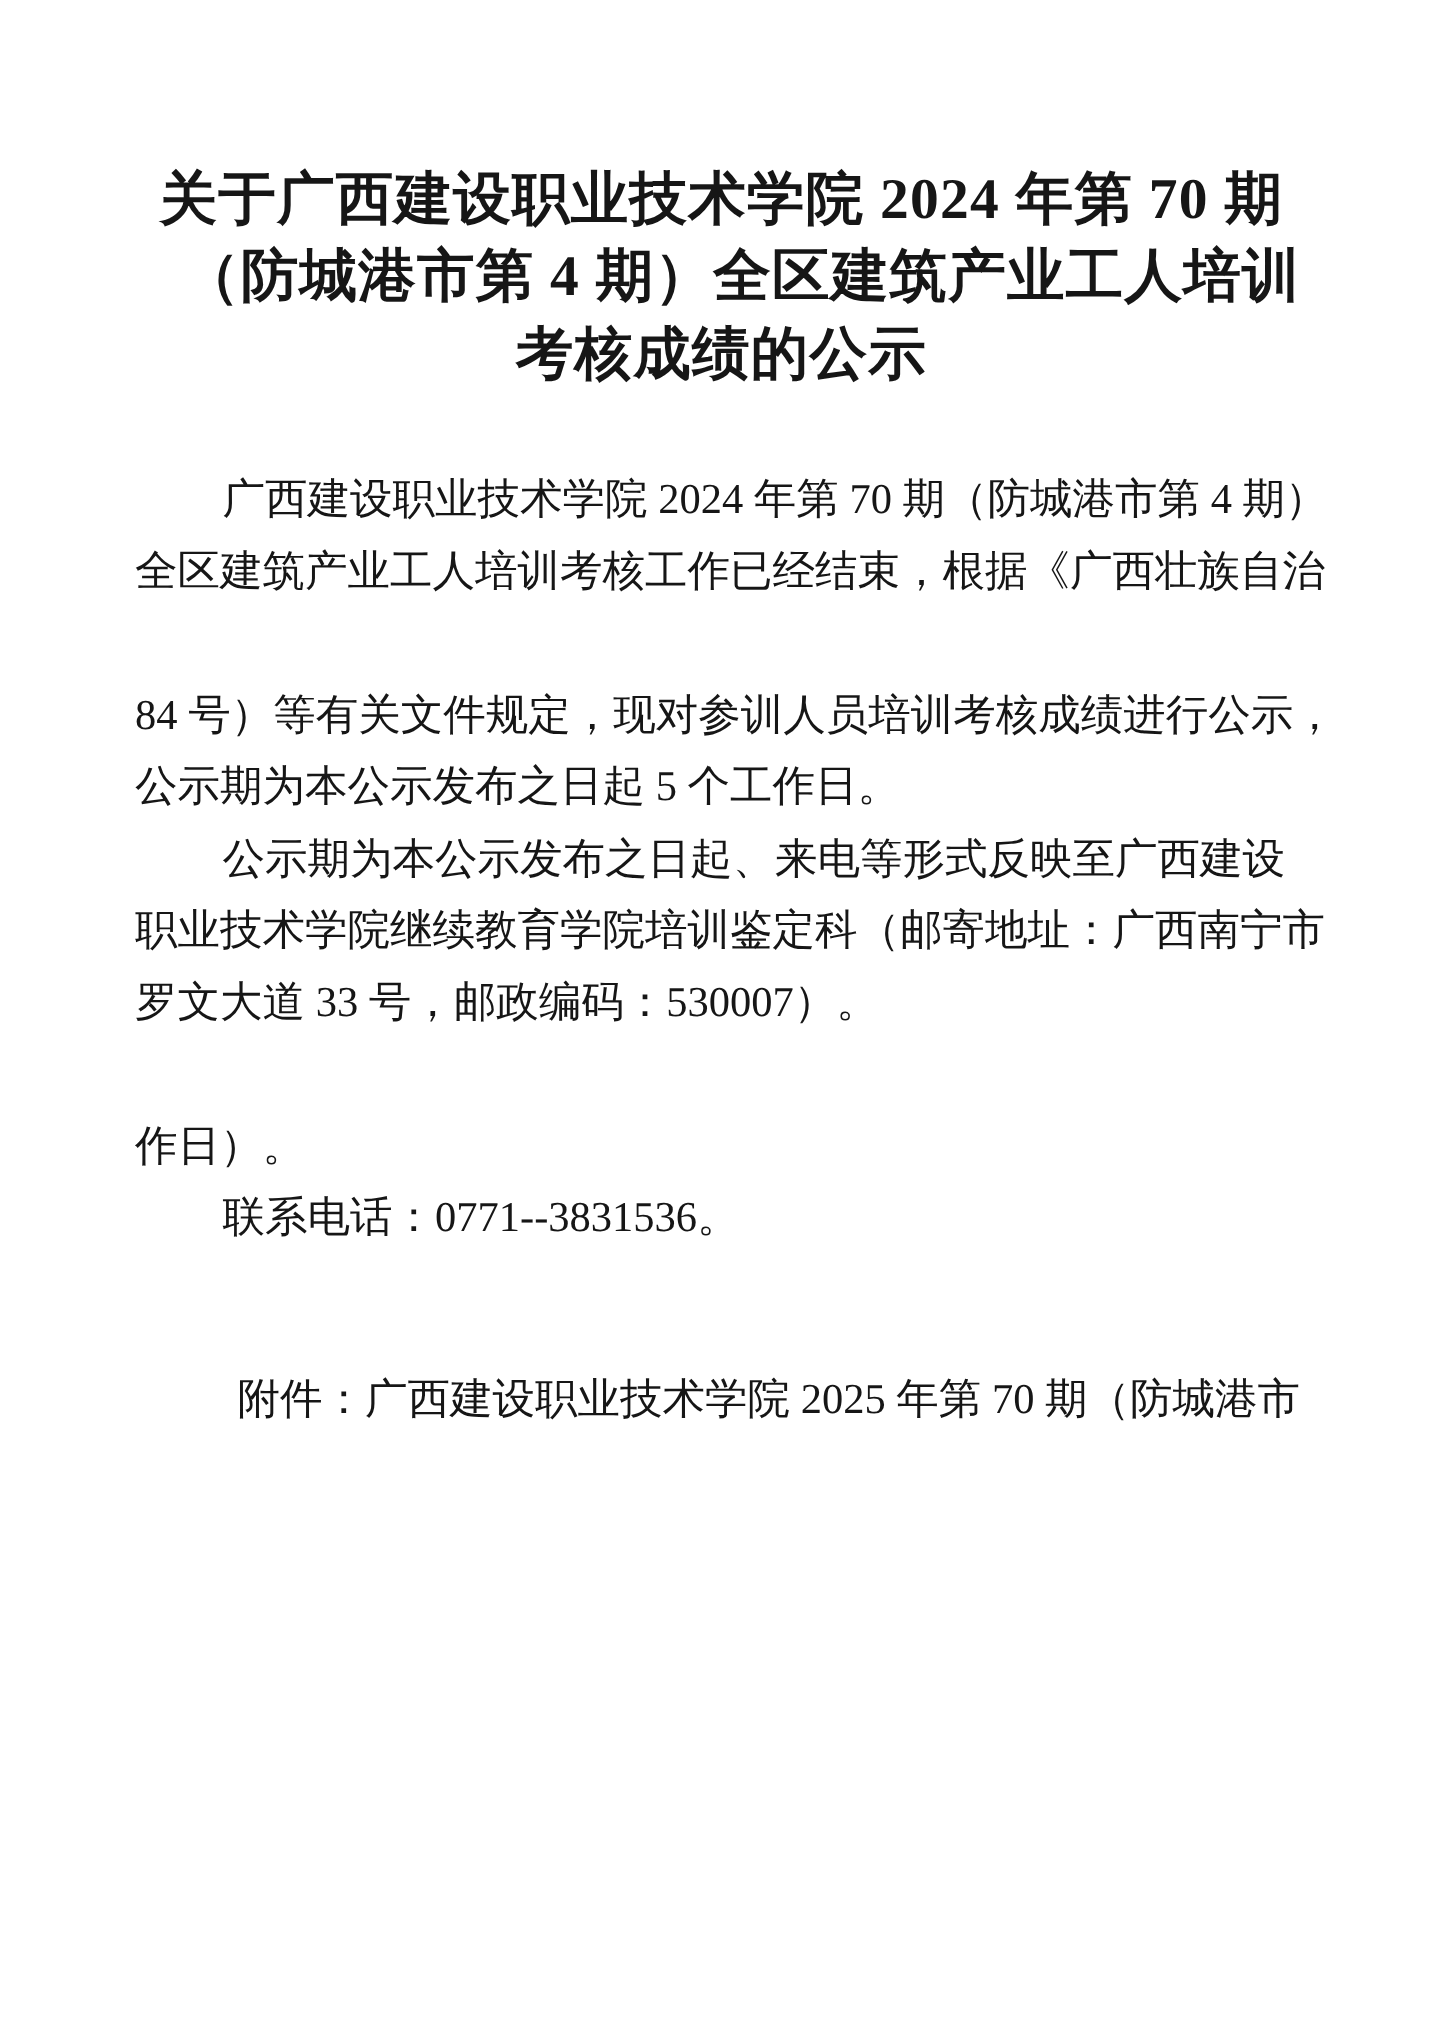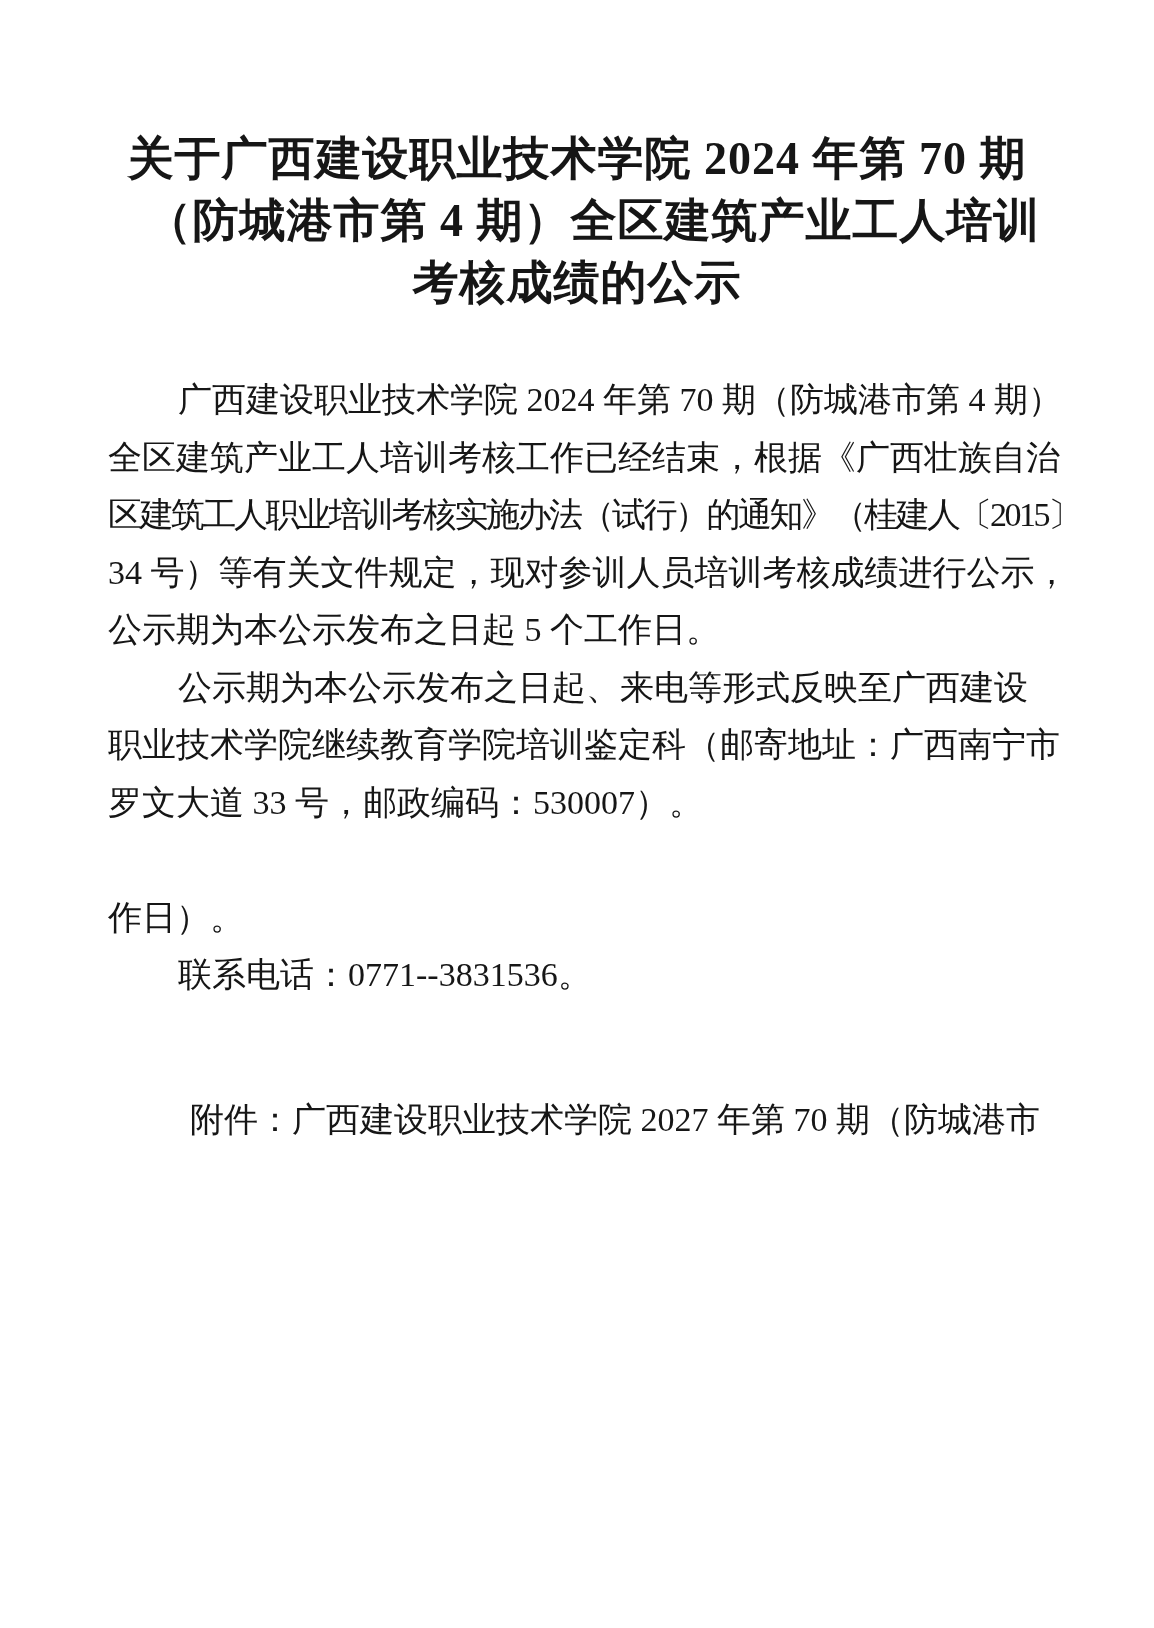--- a/index.html
+++ b/index.html
@@ -97,30 +97,29 @@
 <body>
 
 <div class="page">
 
   <div class="title-line t0">关于广西建设职业技术学院 2024 年第 70 期</div>
   <div class="title-line t1">（防城港市第 4 期）全区建筑产业工人培训</div>
   <div class="title-line t2">考核成绩的公示</div>
 
   <div class="body-line b0 indent">广西建设职业技术学院 2024 年第 70 期（防城港市第 4 期）</div>
   <div class="body-line b1">全区建筑产业工人培训考核工作已经结束，根据《广西壮族自治</div>
-  <div class="body-line b2 tight">区建筑工人职业培训考核实施办法（试行）的通知》（桂建人〔2015〕</div>
-  <div class="body-line b3">34 号）等有关文件规定，现对参训人员培训考核成绩进行公示，</div>
+  <div class="body-line b3">84 号）等有关文件规定，现对参训人员培训考核成绩进行公示，</div>
   <div class="body-line b4">公示期为本公示发布之日起 5 个工作日。</div>
   <div class="body-line b5 indent">公示期为本公示发布之日起、来电等形式反映至广西建设</div>
   <div class="body-line b6">职业技术学院继续教育学院培训鉴定科（邮寄地址：广西南宁市</div>
   <div class="body-line b7">罗文大道 33 号，邮政编码：530007）。</div>
   <div class="body-line b9">作日）。</div>
   <div class="body-line b10 indent">联系电话：0771--3831536。</div>
 
-  <div class="att-line a0">附件：广西建设职业技术学院 2027 年第 70 期（防城港市</div>
+  <div class="att-line a0">附件：广西建设职业技术学院 2025 年第 70 期（防城港市</div>
 
   <div class="sig-line s0">广西建设职业技术学院</div>
   <div class="sig-line s1">继续教育学院</div>
   <div class="sig-line s2">2024 年 11 月 30 日</div>
 
   <svg class="seal" viewBox="0 0 260 260" xmlns="http://www.w3.org/2000/svg">
     <circle cx="130" cy="130" r="112" fill="none" stroke="var(--seal-red)" stroke-width="8"></circle>
     <path id="seal-arc" d="M 49.2 159.4 A 86 86 0 1 1 210.8 159.4" fill="none"></path>
     <text class="seal-arc-text" text-anchor="middle">
       <textPath href="#seal-arc" startOffset="50%">广西建设职业技术学院</textPath>

